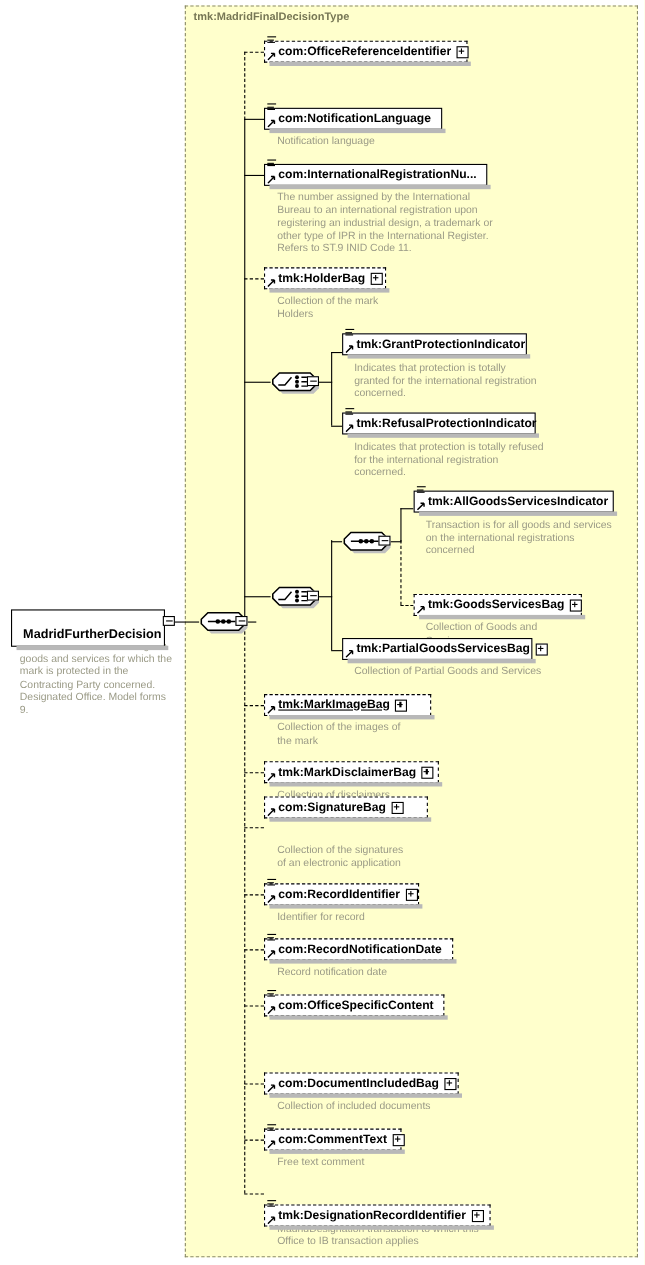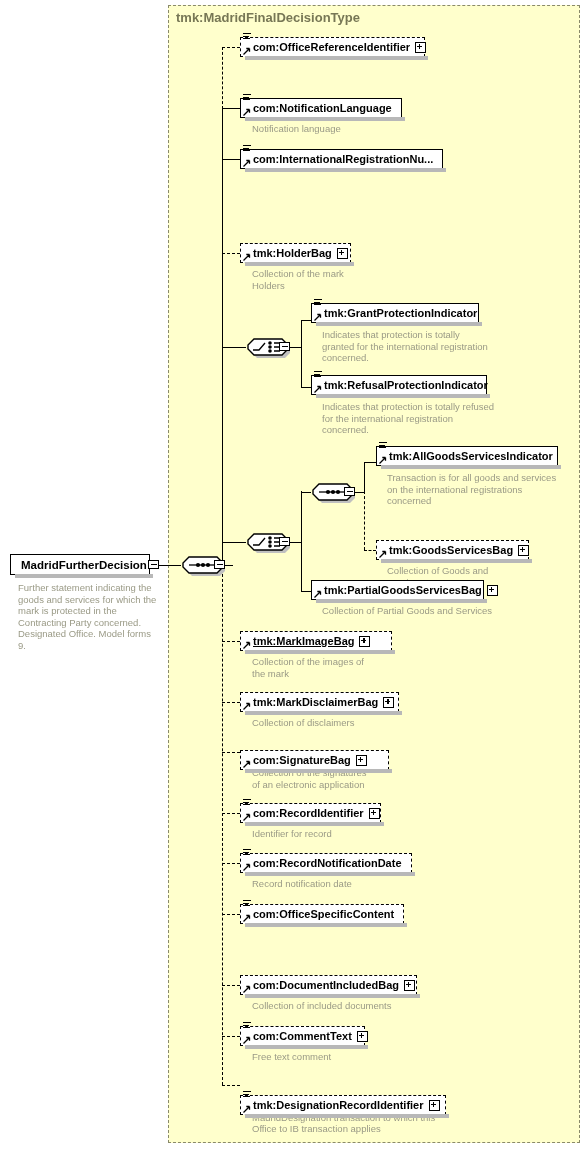--- a/index.html
+++ b/index.html
@@ -13,21 +13,21 @@
 
   
   .type-box{
     position:absolute;
     border:1px dashed #8a8a6a;
     background:#ffffcc;
     box-sizing:border-box;
   }
   .type-label{
     position:absolute;
-    font-size:13px;font-weight:bold;color:#777755;
+    font-size:10px;font-weight:bold;color:#777755;
     white-space:nowrap;
     letter-spacing:0px;
   }
 
   
   .node{
     position:absolute;
     box-sizing:border-box;
     background:#ffffff;
     border:1.4px solid #000000;
@@ -88,22 +88,22 @@
   .anno{
     position:absolute;
     font-size:9.5px;color:#9a9a86;line-height:11.6px;
     white-space:pre;
     z-index:4;
   }
 
   
   .root-node{
     position:absolute;border:1.4px solid #000;background:#fff;
-    height:21px;display:flex;align-items:center;
-    padding:0 10px;white-space:nowrap;z-index:7;box-sizing:border-box;
+    height:21px;display:flex;align-items:flex-start;
+    padding:16px 10px;white-space:nowrap;z-index:7;box-sizing:border-box;
   }
   .root-node .nm{font-size:11.5px;font-weight:bold;color:#000;}
   .root-node::after{
     content:"";position:absolute;left:4px;top:100%;
     width:100%;height:4px;background:#b8b8b8;z-index:-1;
   }
 
   
   .comp{
     position:absolute;width:44px;height:24px;z-index:7;
@@ -196,20 +196,25 @@
     <span class="tico">
         <i></i>
         <i></i>
         <i></i>
       </span>
     <svg class="aico" viewBox="0 0 8 8">
         <path d="M0.5 7.5 L6.5 1.5 M6.5 1.5 L3.3 1.5 M6.5 1.5 L6.5 4.7" stroke="#000" stroke-width="1.3" fill="none"></path>
       </svg>
     <span class="nm">com:InternationalRegistrationNu...</span>
   </div>
+  <div class="anno" style="left:252px;top:174px;">The number assigned by the International
+Bureau to an international registration upon
+registering an industrial design, a trademark or
+other type of IPR in the International Register.
+Refers to ST.9 INID Code 11.</div>
 
   <div class="dsh-h" style="left:222px;top:252.5px;width:18px;"></div>
   <div class="node opt" style="left:240px;top:243px;width:111px;">
     <svg class="aico" viewBox="0 0 8 8">
         <path d="M0.5 7.5 L6.5 1.5 M6.5 1.5 L3.3 1.5 M6.5 1.5 L6.5 4.7" stroke="#000" stroke-width="1.3" fill="none"></path>
       </svg>
     <span class="nm">tmk:HolderBag</span>
     <span class="plus"></span>
   </div>
   <div class="anno" style="left:252px;top:268px;">Collection of the mark
@@ -347,21 +352,21 @@
   <div class="node opt" style="left:240px;top:692px;width:159px;">
     <svg class="aico" viewBox="0 0 8 8">
         <path d="M0.5 7.5 L6.5 1.5 M6.5 1.5 L3.3 1.5 M6.5 1.5 L6.5 4.7" stroke="#000" stroke-width="1.3" fill="none"></path>
       </svg>
     <span class="nm">tmk:MarkDisclaimerBag</span>
     <span class="plus"></span>
   </div>
   <div class="anno" style="left:252px;top:717px;">Collection of disclaimers</div>
 
   <div class="dsh-h" style="left:222px;top:751.5px;width:18px;"></div>
-  <div class="node opt" style="left:240px;top:750px;width:149px;">
+  <div class="node opt" style="left:240px;top:724px;width:149px;">
     <svg class="aico" viewBox="0 0 8 8">
         <path d="M0.5 7.5 L6.5 1.5 M6.5 1.5 L3.3 1.5 M6.5 1.5 L6.5 4.7" stroke="#000" stroke-width="1.3" fill="none"></path>
       </svg>
     <span class="nm">com:SignatureBag</span>
     <span class="plus"></span>
   </div>
   <div class="anno" style="left:252px;top:767px;">Collection of the signatures
 of an electronic application</div>
 
   <div class="dsh-h" style="left:222px;top:812.5px;width:18px;"></div>

